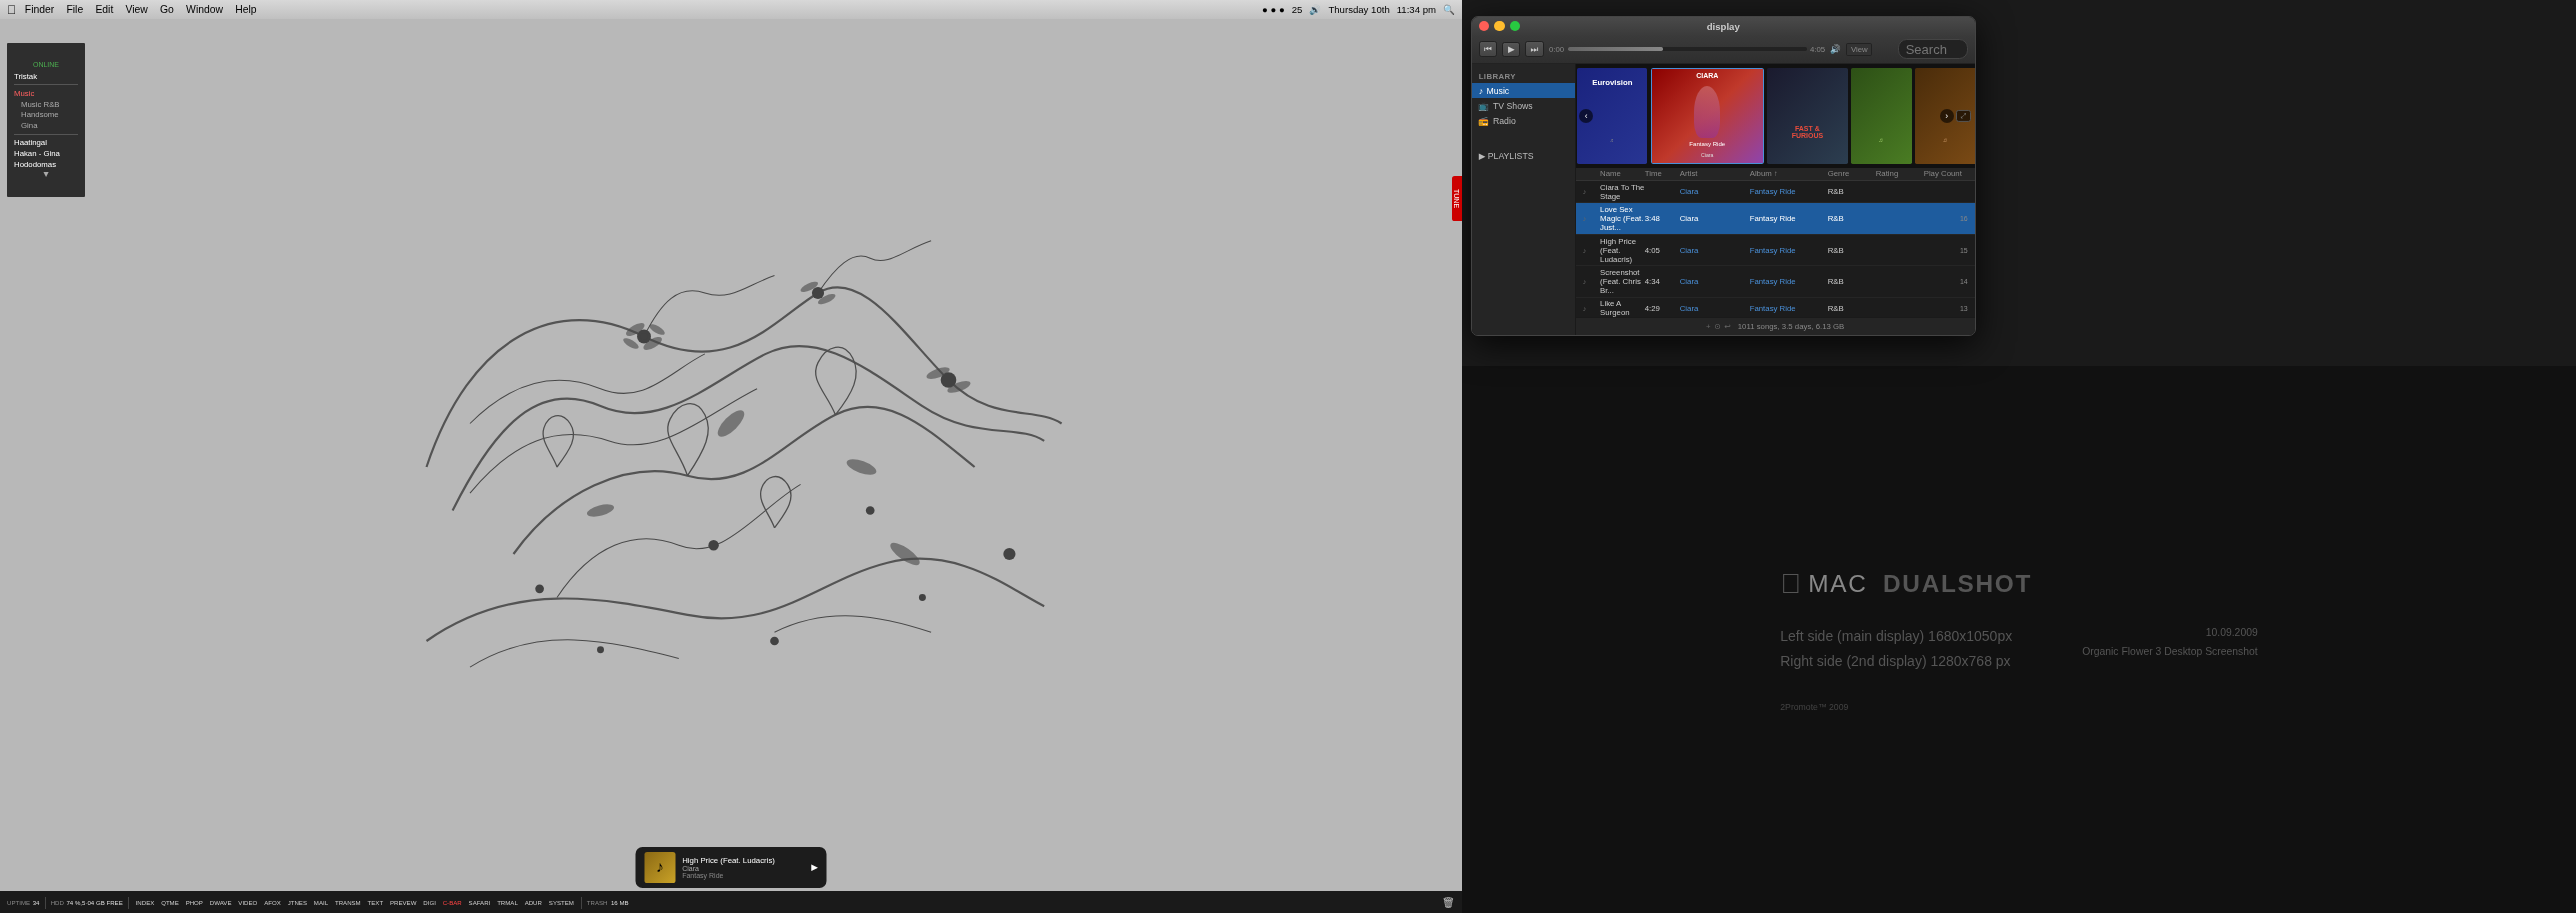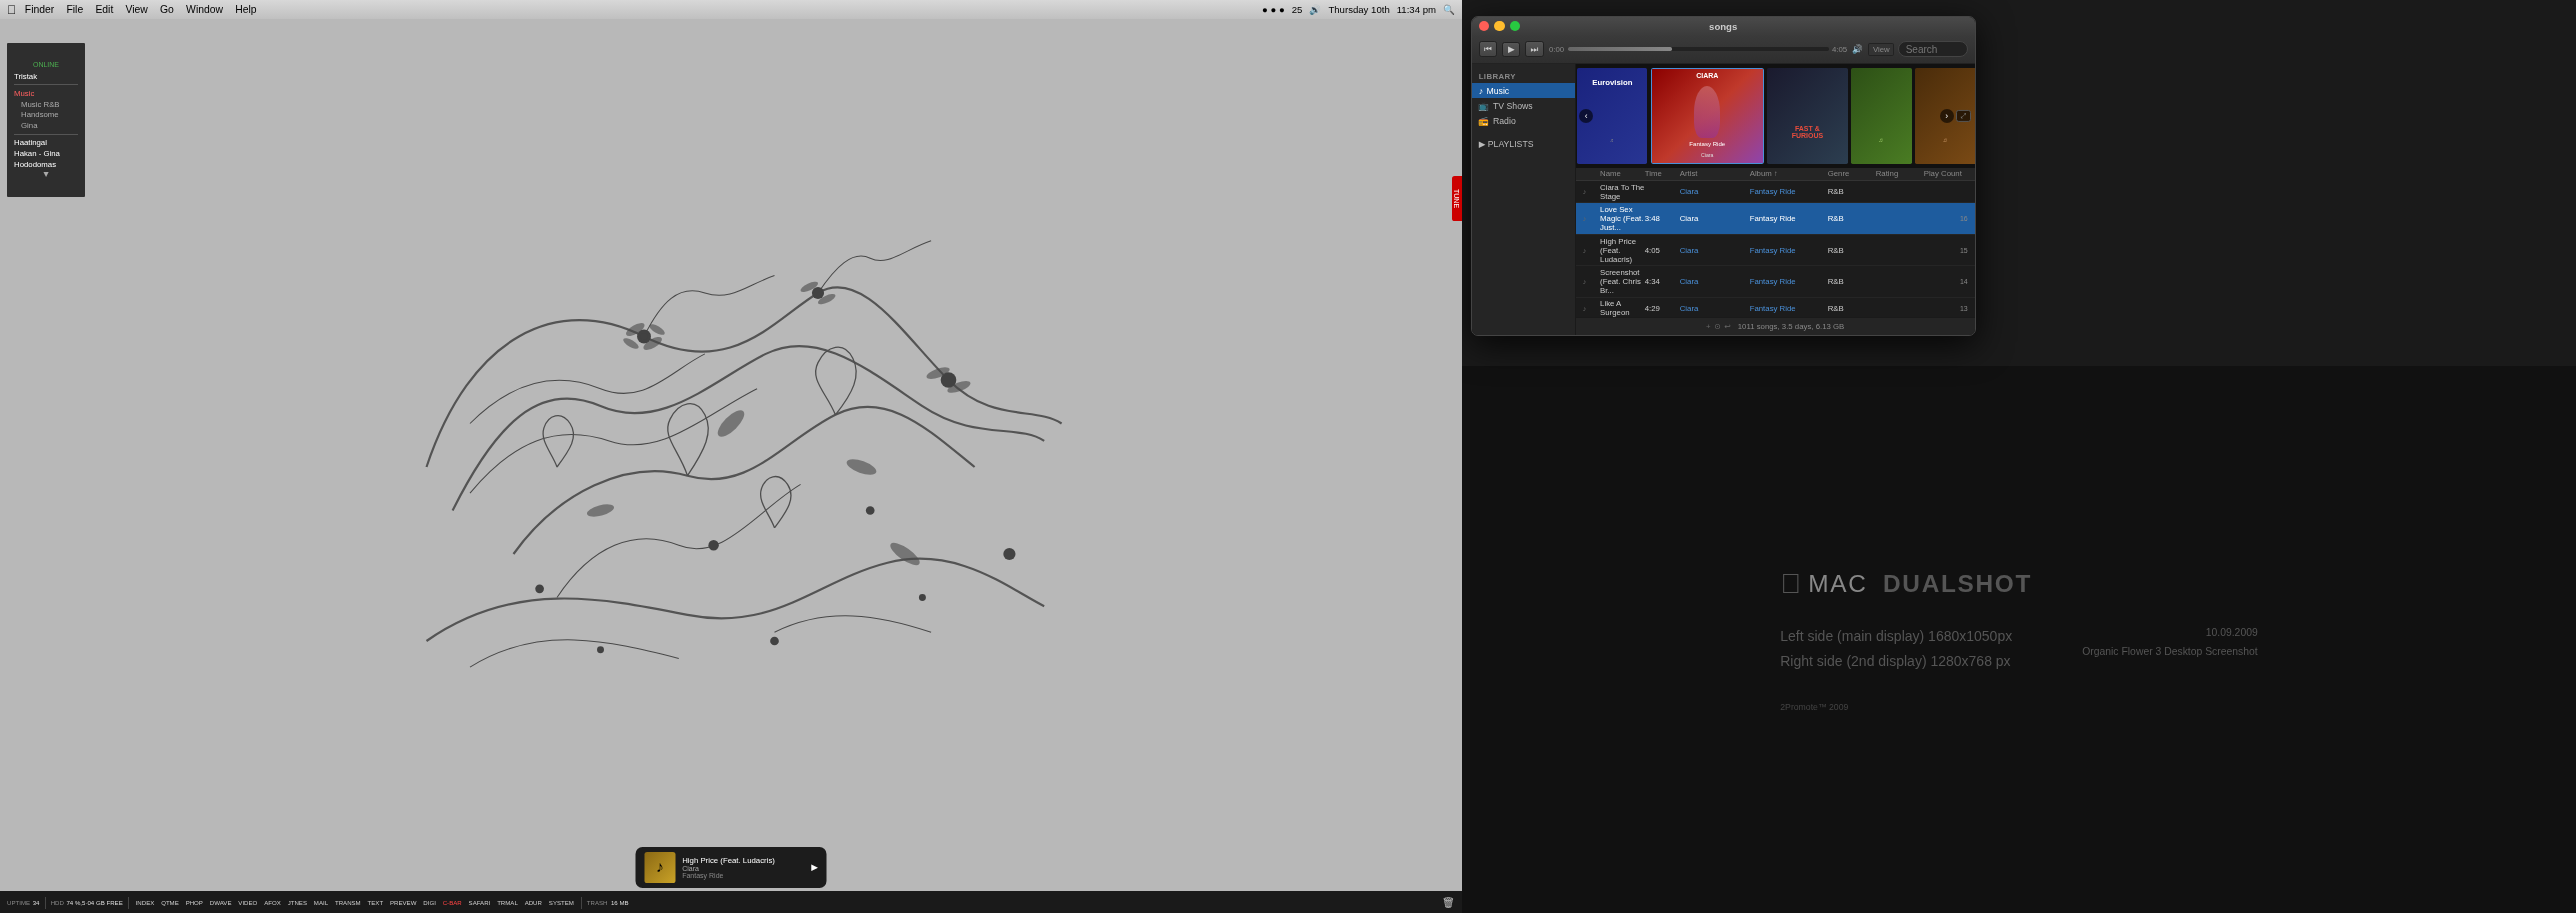--- a/index.html
+++ b/index.html
@@ -321,23 +321,24 @@
       background: #333;
       border: 0.9px solid #222;
       border-radius: 1.7px;
       padding: 0.9px 3.5px;
     }
     .search-box {
       background: #222;
       border: 0.9px solid #444;
       border-radius: 8.7px;
       color: #888;
-      font-size: 10px;
+      font-size: 13px;
       padding: 1.7px 7px;
       width: 70px;
+      margin-left: 22px;
     }
 
     .itunes-body {
       display: flex;
       height: calc(100% - 47px);
     }
 
     .itunes-sidebar {
       width: 104px;
       background: #252525;
@@ -675,21 +676,21 @@
 
 <div class="right-display">
   <div class="right-top">
 
     <div class="itunes-window">
 
       <div class="itunes-titlebar">
         <div class="traffic-light tl-red"></div>
         <div class="traffic-light tl-yellow"></div>
         <div class="traffic-light tl-green"></div>
-        <span class="itunes-title">songs</span>
+        <span class="itunes-title">display</span>
       </div>
 
       <div class="itunes-toolbar">
         <button class="toolbar-btn">⏮</button>
         <button class="toolbar-btn">▶</button>
         <button class="toolbar-btn">⏭</button>
         <div class="progress-bar-container">
           <span class="progress-time">0:00</span>
           <div class="progress-bar-track">
             <div class="progress-bar-fill"></div>
@@ -712,21 +713,21 @@
             <span>Music</span>
           </div>
           <div class="sidebar-item">
             <span class="sidebar-item-icon">📺</span>
             <span>TV Shows</span>
           </div>
           <div class="sidebar-item">
             <span class="sidebar-item-icon">📻</span>
             <span>Radio</span>
           </div>
-          <div class="sidebar-item" style="margin-top:8px;">
+          <div class="sidebar-item" style="margin-top:20px;">
             <span>▶ PLAYLISTS</span>
           </div>
         </div>
 
         <div class="itunes-main">
 
           <div class="album-strip">
             <div class="album-art-item" style="background:linear-gradient(135deg,#1a237e,#283593); min-width:70px;">
               <div style="color:#fff;font-size:7.8px;font-weight:bold;text-align:center;padding:3.5px;position:absolute;top:7px;left:0;right:0;">Eurovision</div>
               <div style="color:#888;font-size:5.2px;font-style:italic;">♬</div>

